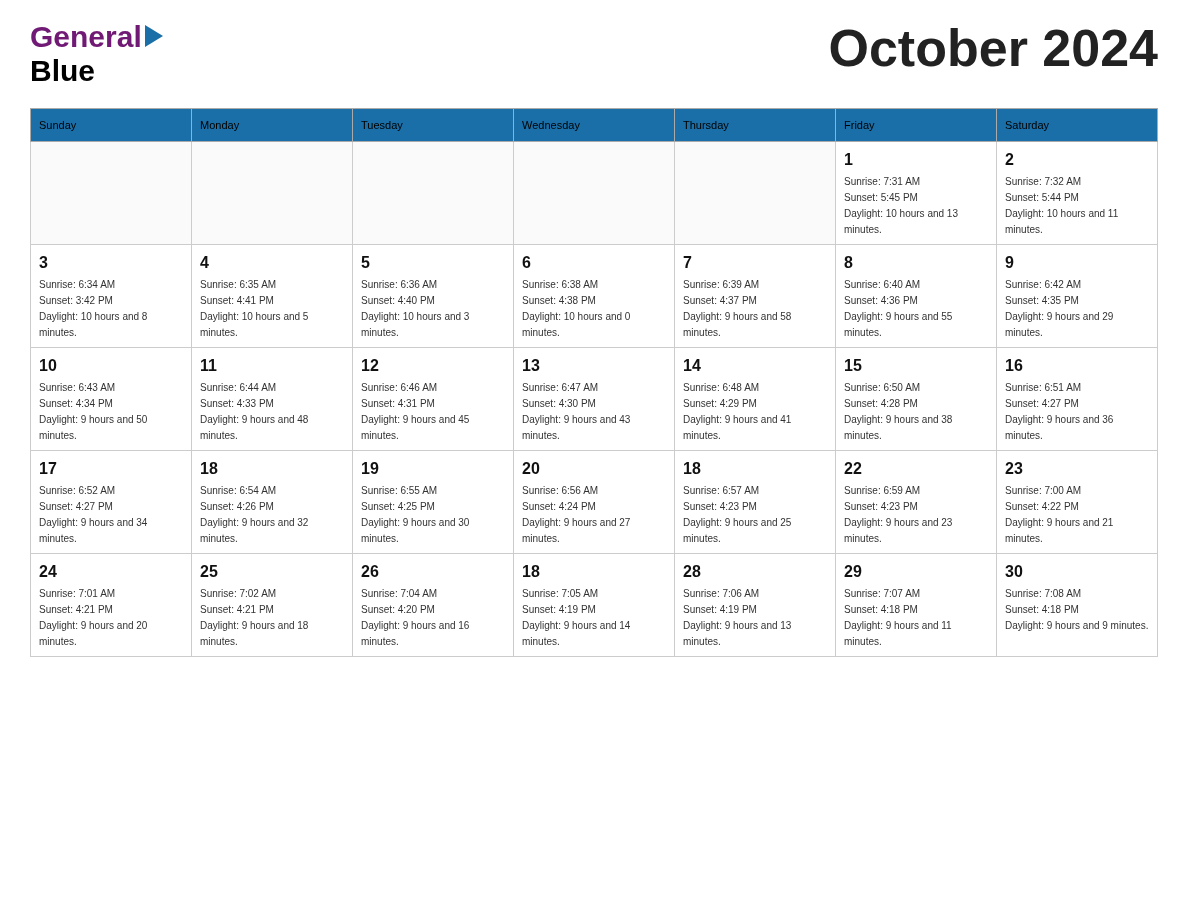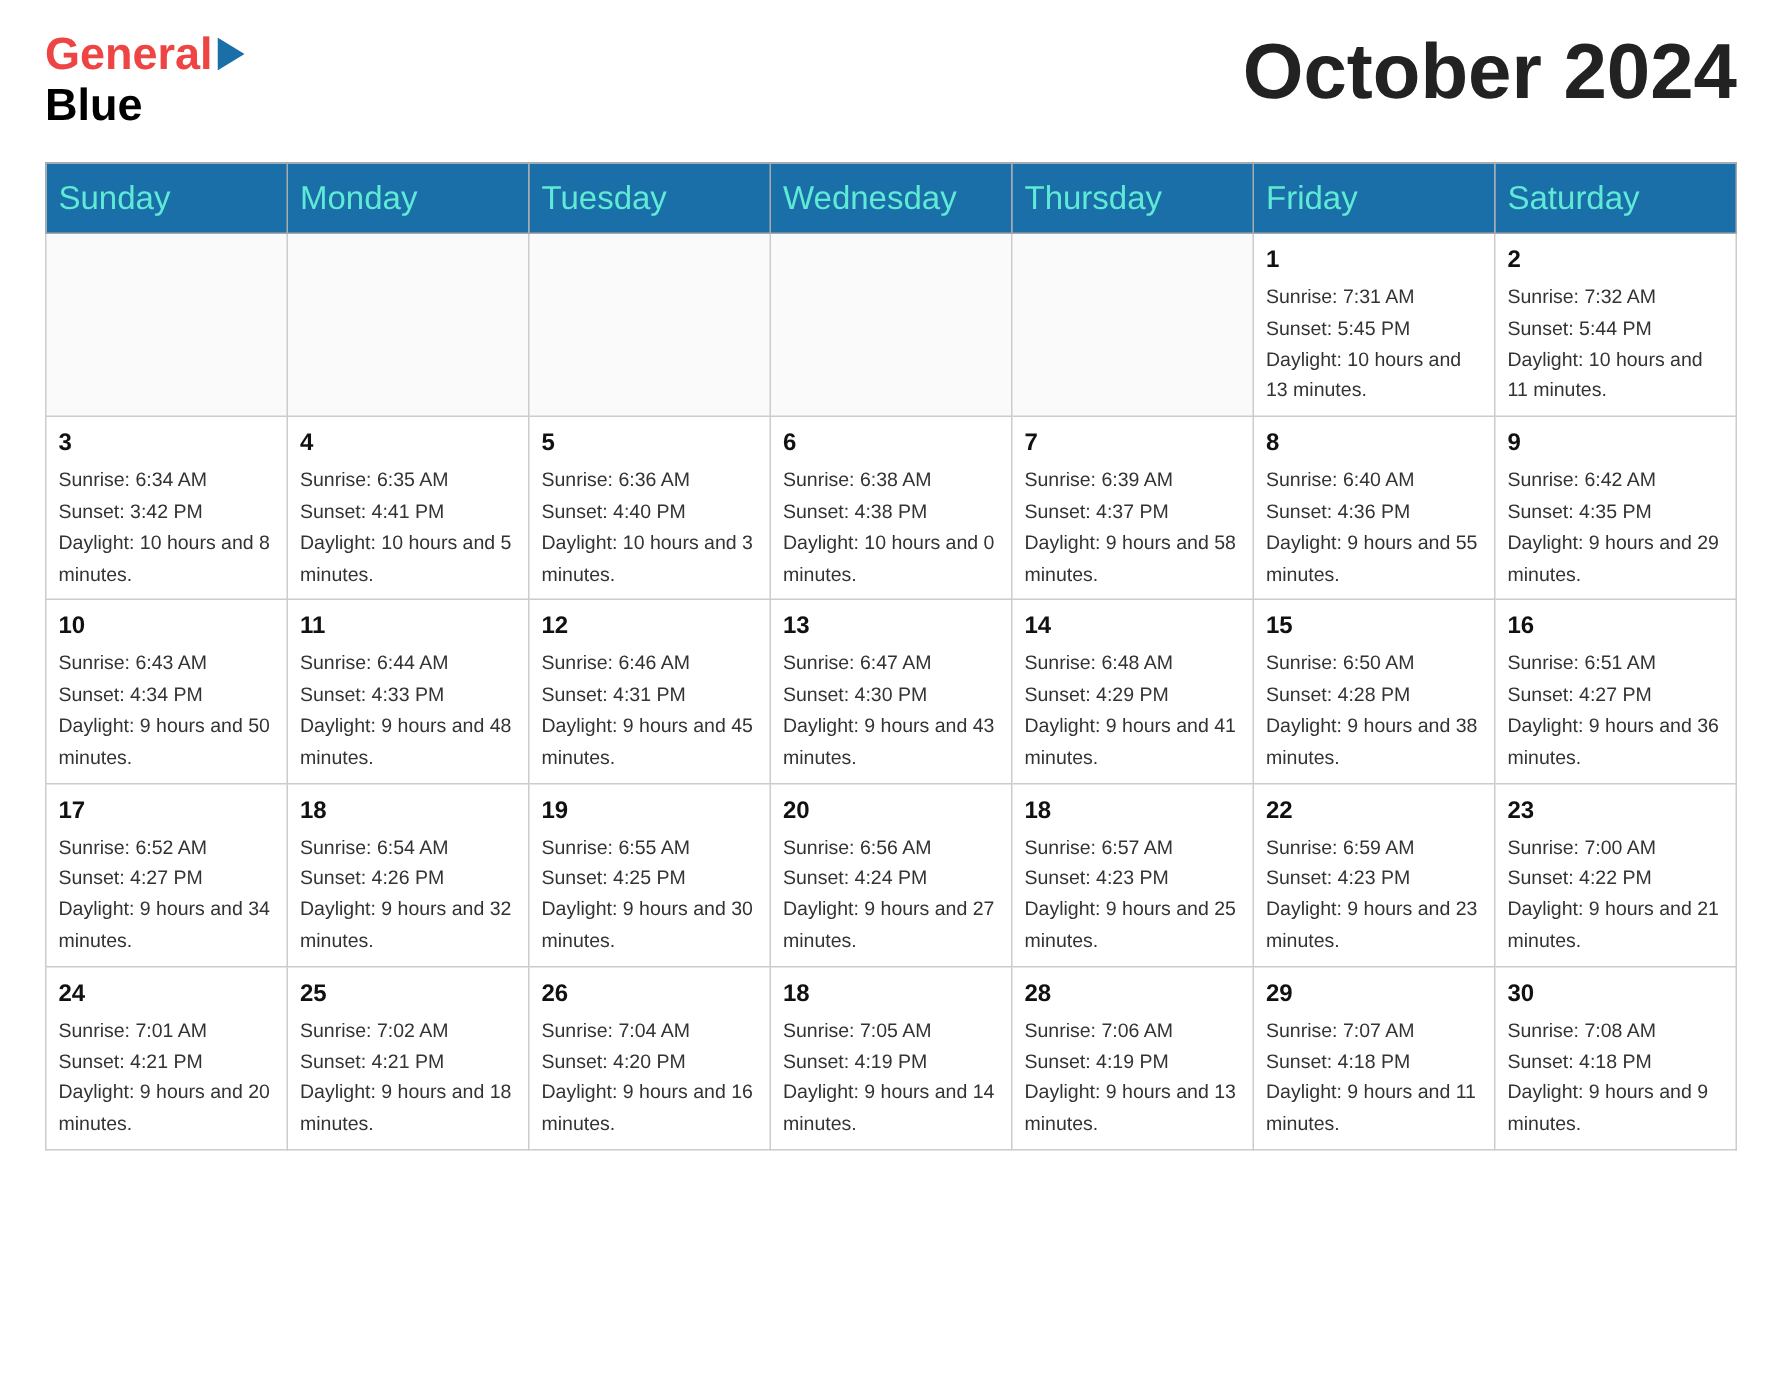--- a/index.html
+++ b/index.html
@@ -35,22 +35,22 @@
       color: #444;
       margin-top: 6px;
     }
     .calendar {
       width: 100%;
       border-collapse: collapse;
       border: 1px solid #aaa;
     }
     .calendar thead tr th {
       background-color: #1a6fa8;
-      color: #5eead4;
-      font-size: 22px;
+      color: #000000;
+      font-size: 11px;
       font-weight: normal;
       padding: 10px 8px;
       text-align: left;
       border: 1px solid #aaa;
     }
     .calendar tbody tr td {
       vertical-align: top;
       padding: 6px 8px;
       border: 1px solid #ccc;
       width: calc(100% / 7);
@@ -63,33 +63,33 @@
       font-size: 16px;
       font-weight: bold;
       color: #111;
       display: block;
       margin-bottom: 2px;
     }
     .empty-cell {
       background: #fafafa;
     }
     .day-info {
-      font-size: 13px;
+      font-size: 10px;
       color: #333;
       line-height: 1.6;
     }
     
     .logo-row {
       display: flex;
       align-items: center;
     }
     .logo-text-general {
       font-size: 30px;
       font-weight: bold;
-      color: #ef4444;
+      color: #701a75;
       text-align: center;
     }
     .logo-triangle-shape {
       display: inline-block;
       margin-left: 3px;
       margin-bottom: -2px;
     }
     .logo-text-blue {
       font-size: 30px;
       font-weight: bold;

